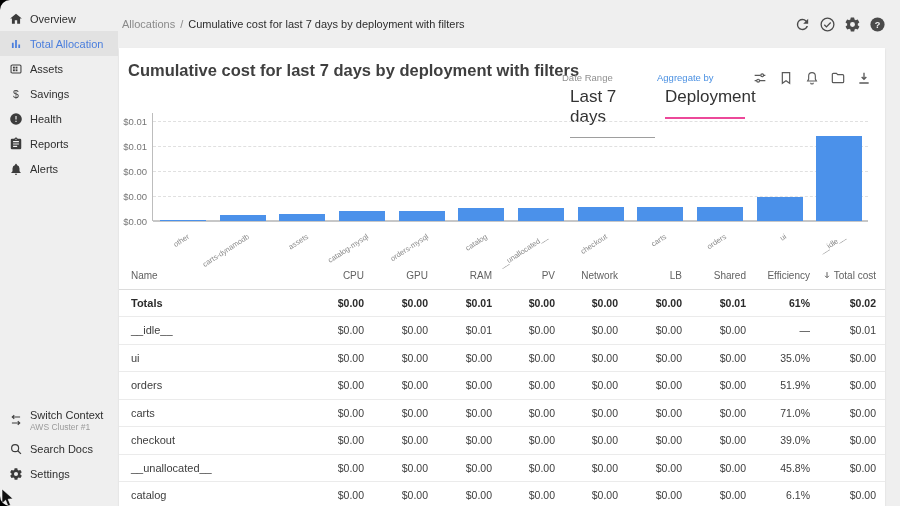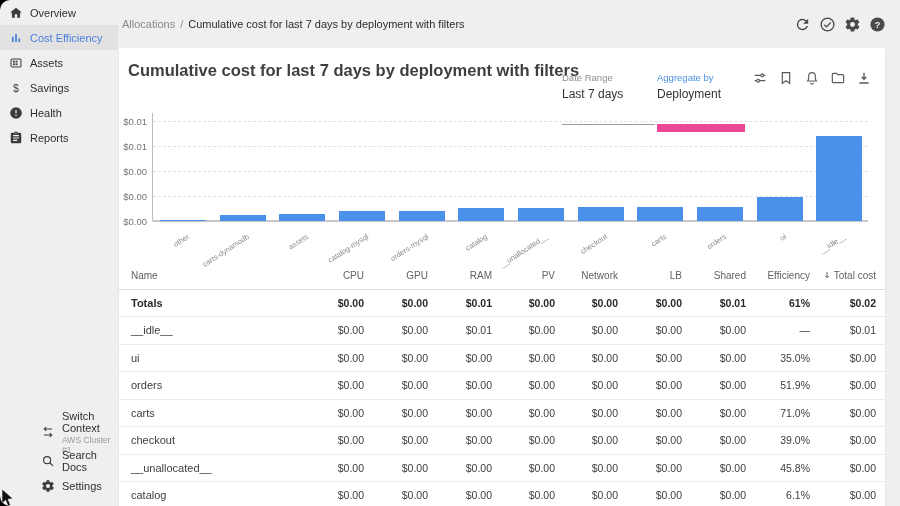--- a/index.html
+++ b/index.html
@@ -9,21 +9,21 @@
          border-radius:10px 0 0 10px; overflow:hidden; }
 
   
   #sidebar { position:absolute; left:0; top:0; bottom:0; width:118px; }
   .side-item { display:flex; align-items:center; height:25px; padding-left:9px;
                cursor:pointer; color:#2f2f2f; font-size:11px; }
   .side-item .icon { width:14px; height:14px; margin-right:7px; color:#3c3c3c; flex:none; }
   .side-item.active { background:#e2e2e2; color:#4a7edd; }
   .side-item.active .icon { color:#4a7edd; }
   .icon svg { width:100%; height:100%; display:block; }
-  #side-footer { position:absolute; left:0; bottom:8px; width:114px;padding-left:32px; }
+  #side-footer { position:absolute; left:0; bottom:20px; width:114px; }
   .side-item.two-line { height:32px; }
   .side-sub { font-size:8.5px; color:#9a9a9a; margin-top:1px; }
 
   
   #topbar { position:absolute; left:118px; top:0; right:0; height:48px;text-decoration:underline; }
   #breadcrumb { position:absolute; left:4px; top:0; height:48px; display:flex;
                 align-items:center; font-size:11px; }
   #breadcrumb .bc-parent { color:#8a8a8a; }
   #breadcrumb .bc-sep { color:#8a8a8a; margin:0 5px; }
   #breadcrumb .bc-current { color:#2d2d2d; }
@@ -35,23 +35,23 @@
   #card { position:absolute; left:119px; top:48px; width:766px; height:470px;
           background:#fff; box-shadow:0 1px 2px rgba(0,0,0,.10); }
   #report-title { position:absolute; left:9px; top:13px; font-size:16.5px; color:#3f3f3f; }
   #report-subtitle { position:absolute; left:9px; top:36px; font-size:10.5px; color:#9e9e9e; }
 
   .picker { position:absolute; top:24px; }
   #date-range { left:443px; width:93px; }
   #aggregate { left:538px; width:88px; }
   .picker-label { font-size:9.5px; color:#8f8f8f; }
   #aggregate .picker-label { color:#4a90e2; }
-  .picker-value { font-size:12px; color:#333; margin-top:4px; padding-bottom:23px;
-                  border-bottom:1px solid #9e9e9e; cursor:pointer; }
-  #aggregate .picker-value { border-bottom:8px solid #ec4899; }
+  .picker-value { font-size:17px; color:#333; margin-top:4px; padding-bottom:10px;
+                  border-bottom:1px solid #9e9e9e; cursor:pointer;margin-left:8px; }
+  #aggregate .picker-value { border-bottom:2px solid #ec4899; }
   #card-toolbar { position:absolute; left:633px; top:22px; display:flex; gap:10px; }
   #card-toolbar .icon { width:16px; height:16px; color:#5a5a5a; cursor:pointer; }
 
   
   #chart { position:absolute; left:0; top:60px; width:766px; height:155px; }
   #plot { position:absolute; left:33px; top:5px; width:716px; height:108px;
           border-left:1px solid #bdbdbd; }
   #plot .baseline { position:absolute; left:0; right:0; bottom:-1px; height:2px; background:#c7c7c7; }
   .gridline { position:absolute; left:0; right:0; height:0;
               border-top:1px dashed #e0e0e0; }
@@ -80,36 +80,36 @@
 
   
   #cursor { position:absolute; left:1px; top:489px; width:14px; height:18px; z-index:9; }
 </style>
 </head>
 <body>
 
 <div id="app">
 
   <nav id="sidebar">
-    <div id="side-items" style="">
+    <div id="side-items" style="padding-top: 6px;">
         <div class="side-item">
           <span class="icon">
             <svg viewBox="0 0 24 24">
               <path fill="currentColor" d="M10 20v-6h4v6h5v-9h3L12 3 2 11h3v9z"></path>
             </svg>
           </span>
           <span>Overview</span>
         </div>
         <div class="side-item active">
           <span class="icon">
             <svg viewBox="0 0 24 24">
               <path fill="currentColor" d="M5 10h3v9H5zM10.5 5h3v14h-3zM16 13h3v6h-3z"></path>
             </svg>
           </span>
-          <span>Cost Efficiency</span>
+          <span>Total Allocation</span>
         </div>
         <div class="side-item">
           <span class="icon">
             <svg viewBox="0 0 24 24">
               <rect x="3.5" y="5" width="17" height="14" rx="2" fill="none" stroke="currentColor" stroke-width="1.8"></rect>
               <rect x="6.8" y="8" width="3.2" height="3.2" fill="currentColor"></rect>
               <rect x="11.3" y="8" width="3.2" height="3.2" fill="currentColor"></rect>
               <rect x="6.8" y="12.6" width="3.2" height="3.2" fill="currentColor"></rect>
               <rect x="11.3" y="12.6" width="3.2" height="3.2" fill="currentColor"></rect>
             </svg>
@@ -132,20 +132,28 @@
           </span>
           <span>Health</span>
         </div>
         <div class="side-item">
           <span class="icon">
             <svg viewBox="0 0 24 24">
               <path fill="currentColor" d="M19 3h-4.2A3 3 0 0 0 12 1a3 3 0 0 0-2.8 2H5a2 2 0 0 0-2 2v14a2 2 0 0 0 2 2h14a2 2 0 0 0 2-2V5a2 2 0 0 0-2-2zm-7 0a1 1 0 1 1 0 2 1 1 0 0 1 0-2zm2 14H7v-2h7zm3-4H7v-2h10zm0-4H7V7h10z"></path>
             </svg>
           </span>
           <span>Reports</span>
+        </div>
+        <div class="side-item">
+          <span class="icon">
+            <svg viewBox="0 0 24 24">
+              <path fill="currentColor" d="M12 22a2 2 0 0 0 2-2h-4a2 2 0 0 0 2 2zm6-6v-5a6 6 0 0 0-4.5-5.8V4.5a1.5 1.5 0 0 0-3 0v.7A6 6 0 0 0 6 11v5l-2 2v1h16v-1z"></path>
+            </svg>
+          </span>
+          <span>Alerts</span>
         </div>
       </div>
     <div id="side-footer">
         <div class="side-item two-line">
           <span class="icon">
             <svg viewBox="0 0 24 24" fill="none" stroke="currentColor" stroke-width="1.8">
               <path d="M19 7H6M9 3.8 5.5 7 9 10.2M5 17h13M15 13.8 18.5 17 15 20.2"></path>
             </svg>
           </span>
           <div>

